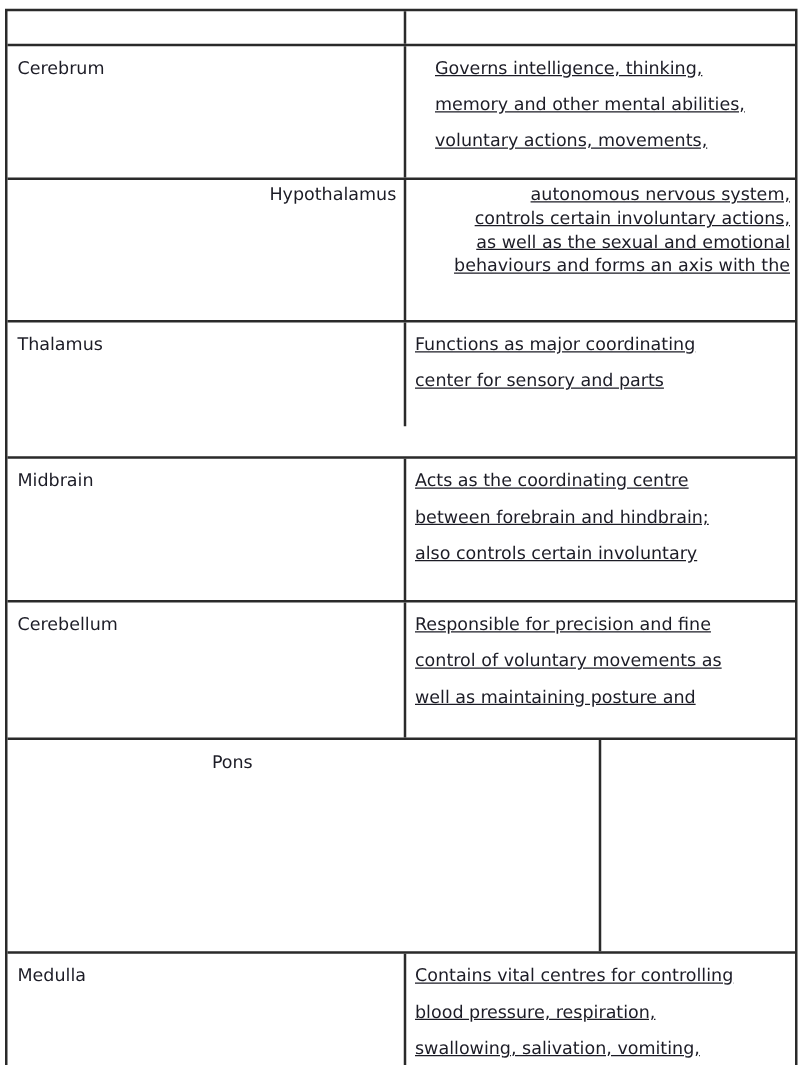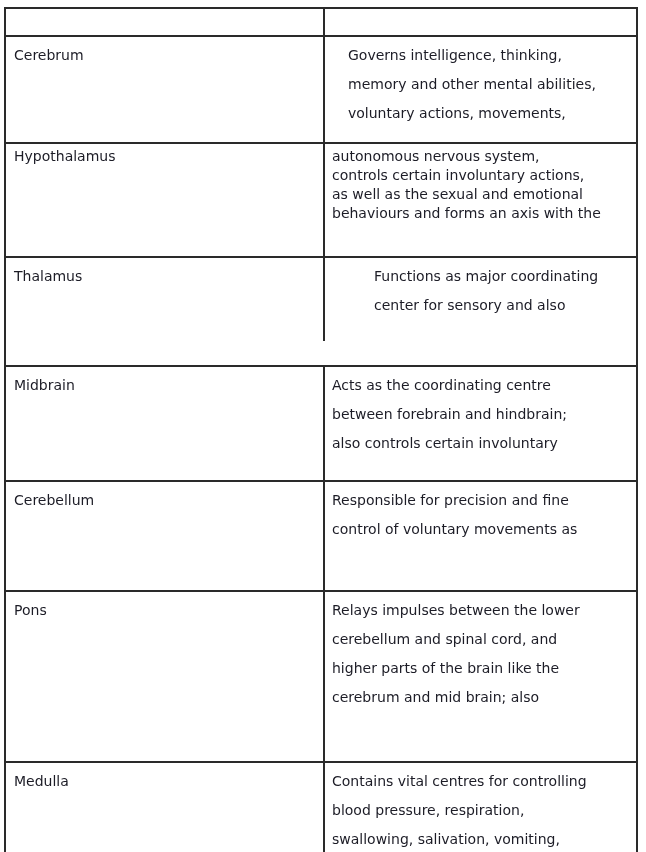--- a/index.html
+++ b/index.html
@@ -41,35 +41,36 @@
     padding: 4px 6px 0 8px;
     font-size: 14px;
     line-height: 29px;
   }
   .func-cell {
     flex: 1 1 auto;
     padding: 4px 4px 0 7px;
     font-size: 14px;
     line-height: 29px;
   }
-  .line { white-space: nowrap; }
+  .line { white-space: nowrap; text-decoration: underline; }
   
   .r-header      { height: 26px; }
   .r-cerebrum    { height: 107px; gap: 16px; }
   .r-hypothalamus{ height: 114px; }
-  .r-thalamus    { height: 85px; gap: 42px; }
+  .r-thalamus    { height: 85px; }
   .r-midbrain    { height: 115px; margin-top: 24px; }
   .r-cerebellum  { height: 110px; }
   .r-pons        { height: 171px; justify-content: center; }
   .r-medulla     { height: 116px; }
   
   .r-hypothalamus .name-cell,
   .r-hypothalamus .func-cell {
     line-height: 19px;
     padding-top: 3px;
+    text-align: right;
   }
   .clip {
     height: 83px;
     overflow: hidden;
   }
 </style>
 </head>
 <body>
 
 <div class="tbl">
@@ -97,49 +98,44 @@
         <div class="line">as well as the sexual and emotional</div>
         <div class="line">behaviours and forms an axis with the</div>
       </div>
     </div>
   </div>
 
   <div class="row r-thalamus">
     <div class="cell name-cell">Thalamus</div>
     <div class="cell func-cell">
       <div class="line">Functions as major coordinating</div>
-      <div class="line">center for sensory and also</div>
+      <div class="line">center for sensory and parts</div>
     </div>
   </div>
 
   <div class="row r-midbrain">
     <div class="cell name-cell">Midbrain</div>
     <div class="cell func-cell">
       <div class="line">Acts as the coordinating centre</div>
       <div class="line">between forebrain and hindbrain;</div>
       <div class="line">also controls certain involuntary</div>
     </div>
   </div>
 
   <div class="row r-cerebellum">
     <div class="cell name-cell">Cerebellum</div>
     <div class="cell func-cell">
       <div class="line">Responsible for precision and fine</div>
       <div class="line">control of voluntary movements as</div>
+      <div class="line">well as maintaining posture and</div>
     </div>
   </div>
 
   <div class="row r-pons">
     <div class="cell name-cell">Pons</div>
-    <div class="cell func-cell">
-      <div class="line">Relays impulses between the lower</div>
-      <div class="line">cerebellum and spinal cord, and</div>
-      <div class="line">higher parts of the brain like the</div>
-      <div class="line">cerebrum and mid brain; also</div>
-    </div>
   </div>
 
   <div class="row r-medulla">
     <div class="cell name-cell">Medulla</div>
     <div class="cell func-cell">
       <div class="line">Contains vital centres for controlling</div>
       <div class="line">blood pressure, respiration,</div>
       <div class="line">swallowing, salivation, vomiting,</div>
     </div>
   </div>

